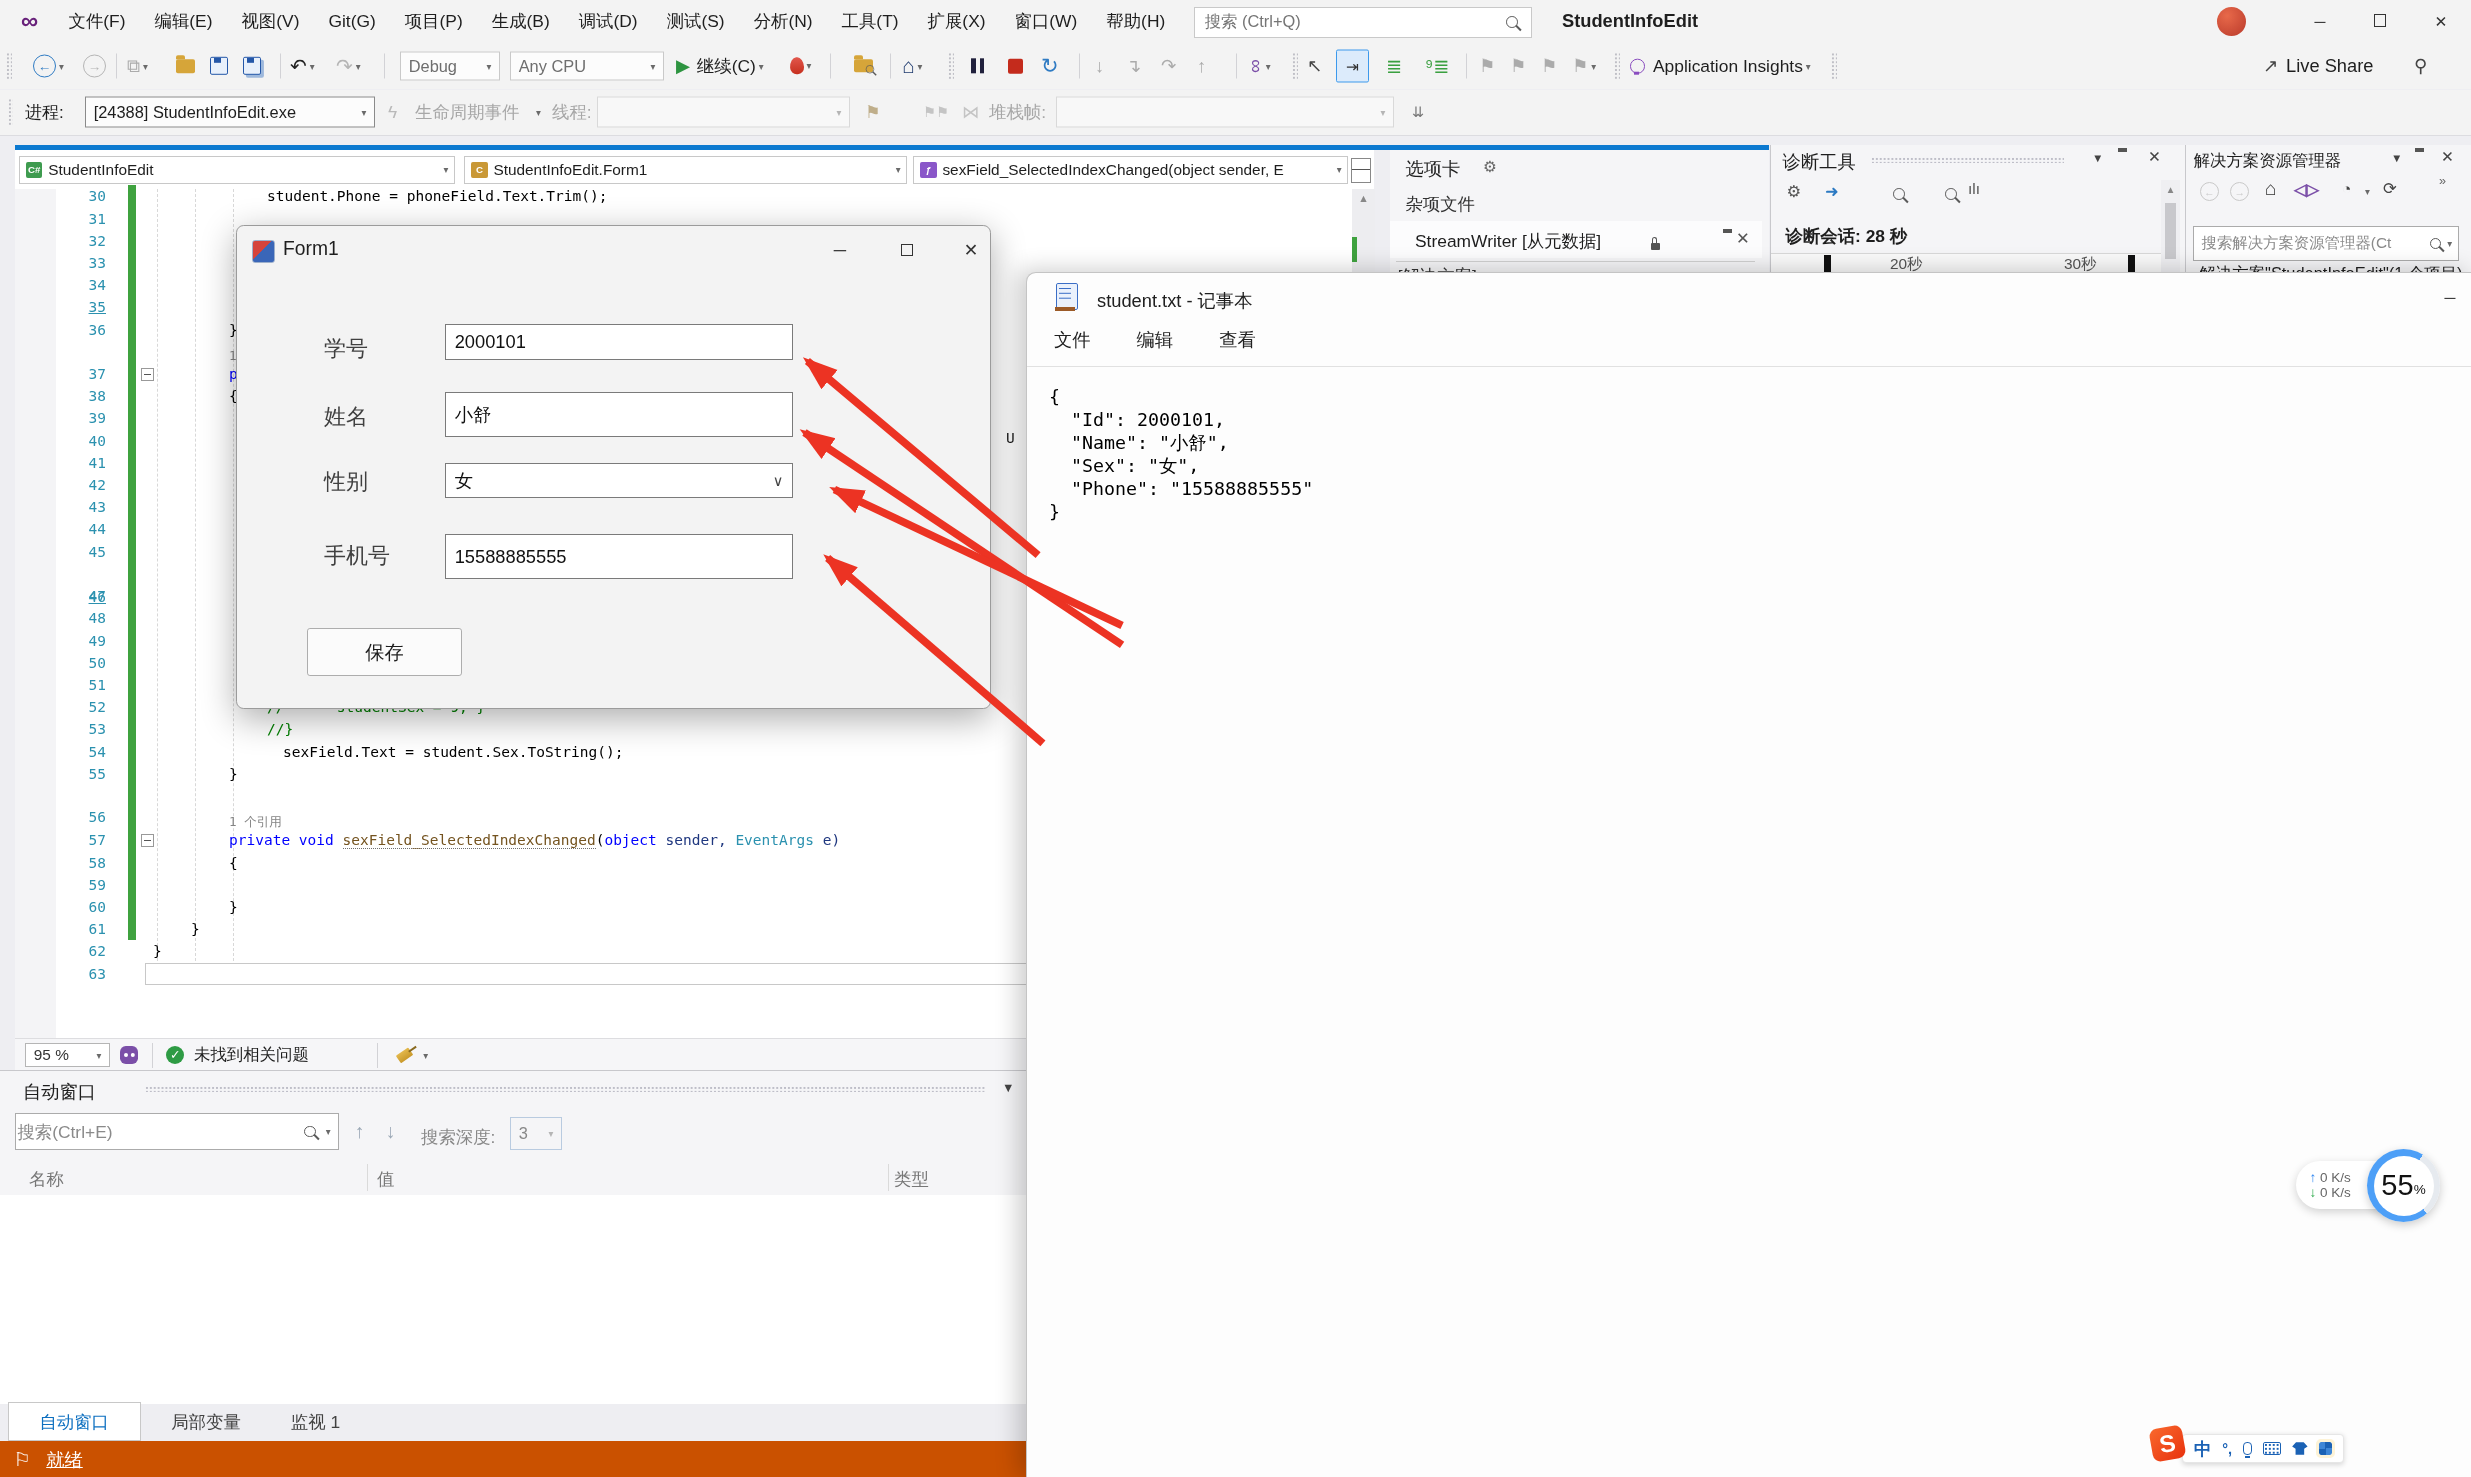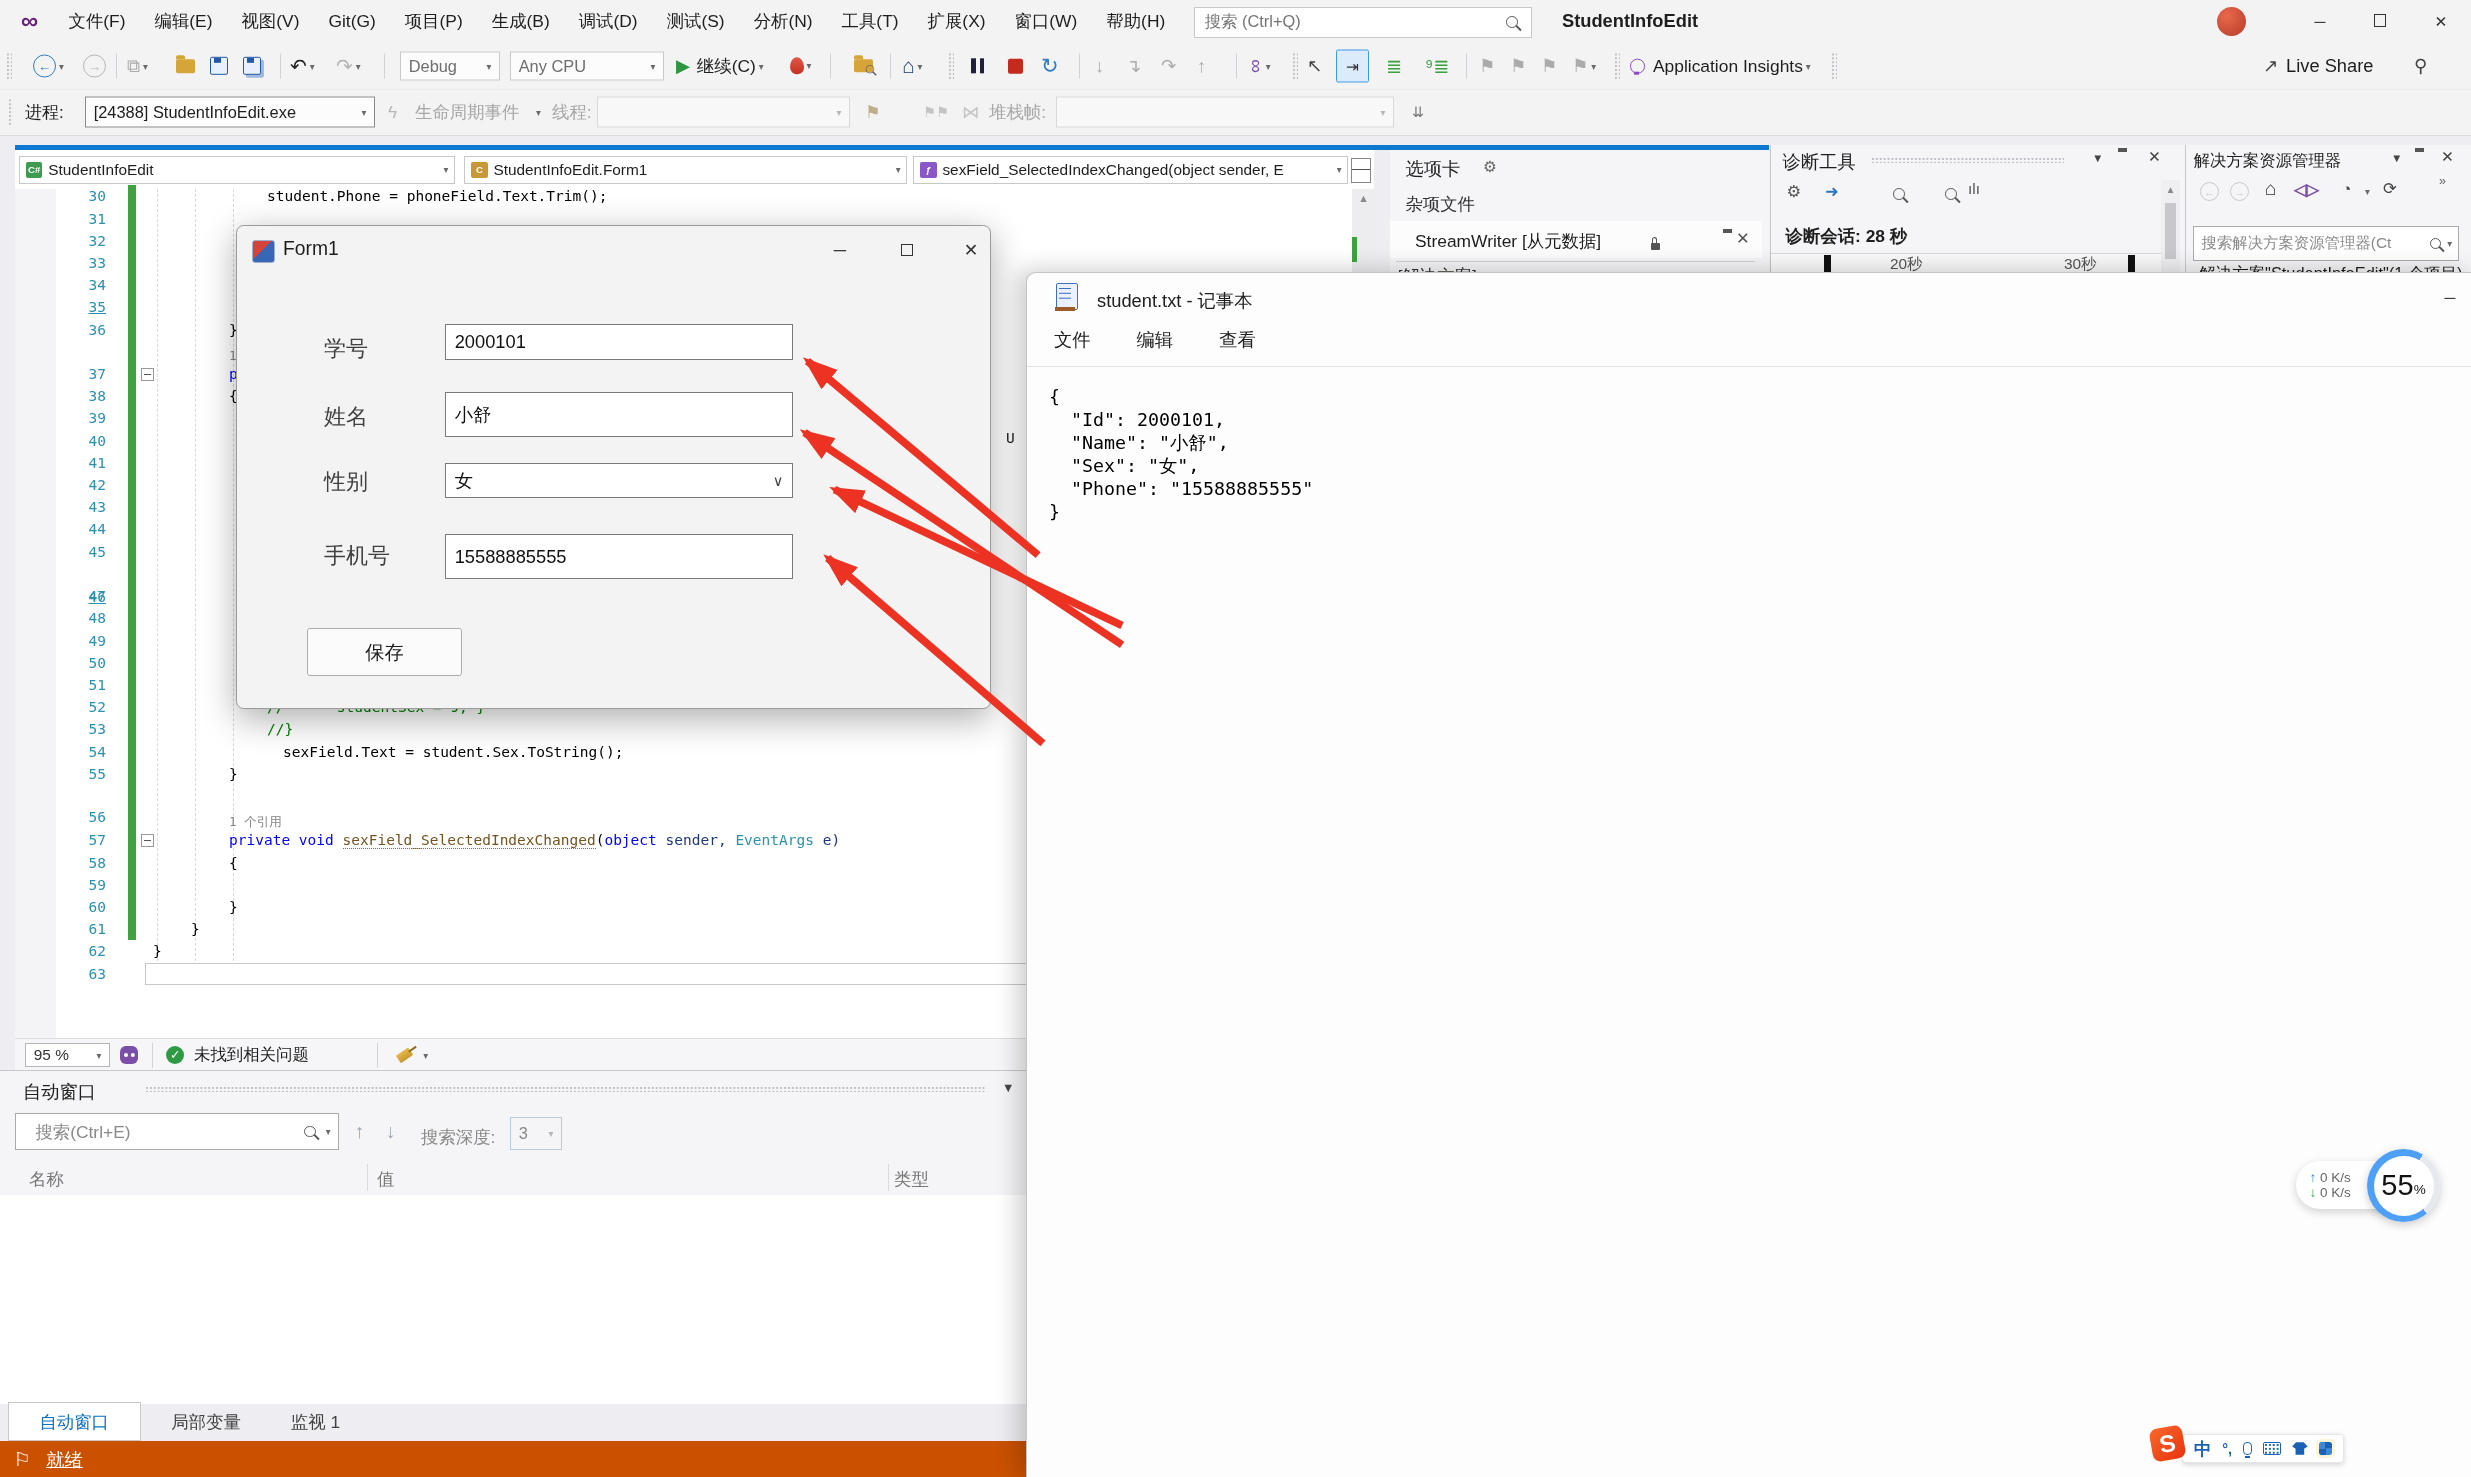--- a/index.html
+++ b/index.html
@@ -440,21 +440,21 @@
     <span class="sep" style="margin:0 19.3px 0 68px;"></span>
     <span class="broom"></span>
     <span class="caret" style="margin-left:11.6px;">▾</span>
   </div>
 
   <div class="autos">
     <div class="abs" style="left:23px;top:7.7px;font-size:18.3px;">自动窗口</div>
     <div class="dotpat abs" style="left:145px;top:14.5px;width:840px;"></div>
     <div class="abs" style="left:1002px;top:9.7px;color:#444;font-size:12.6px;">▼</div>
     <div class="srchbox abs" style="left:15.4px;top:42px;width:324px;height:37px;font-size:17.4px;">
-      <span style="flex:1;margin-left:19px;">搜索(Ctrl+E)</span>
+      <span style="flex:1;margin-left:1px;">搜索(Ctrl+E)</span>
       <span class="mag"></span>
         <span class="caret" style="margin:0 7.7px 0 9.7px;">▾</span>
     </div>
     <div class="abs" style="left:355px;top:50px;color:#9AA7B5;font-size:19.3px;">↑</div>
     <div class="abs" style="left:386px;top:50px;color:#9AA7B5;font-size:19.3px;">↓</div>
     <div class="abs" style="left:421px;top:54px;font-size:17.4px;color:#888;">搜索深度:</div>
     <div class="combo abs" style="left:510px;top:46px;width:52px;height:33px;background:#F5F5F7;border-color:#B9CBE0;color:#888;">
         <span class="cv">3</span>
         <span class="caret" style="color:#B5B5B5;">▾</span>
       </div>

